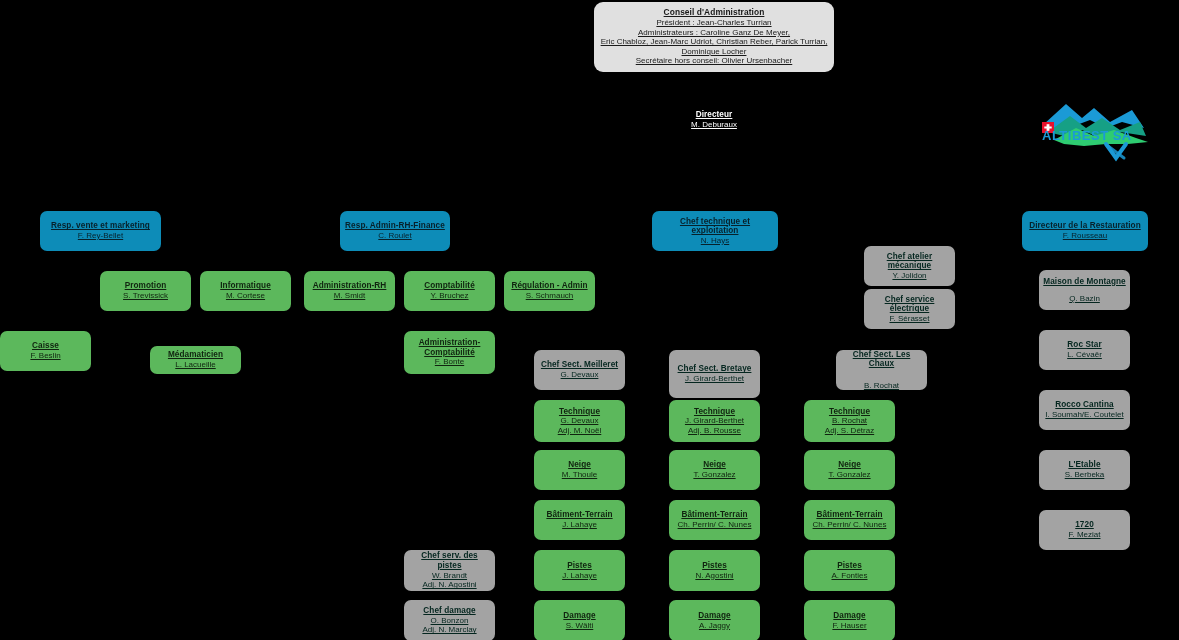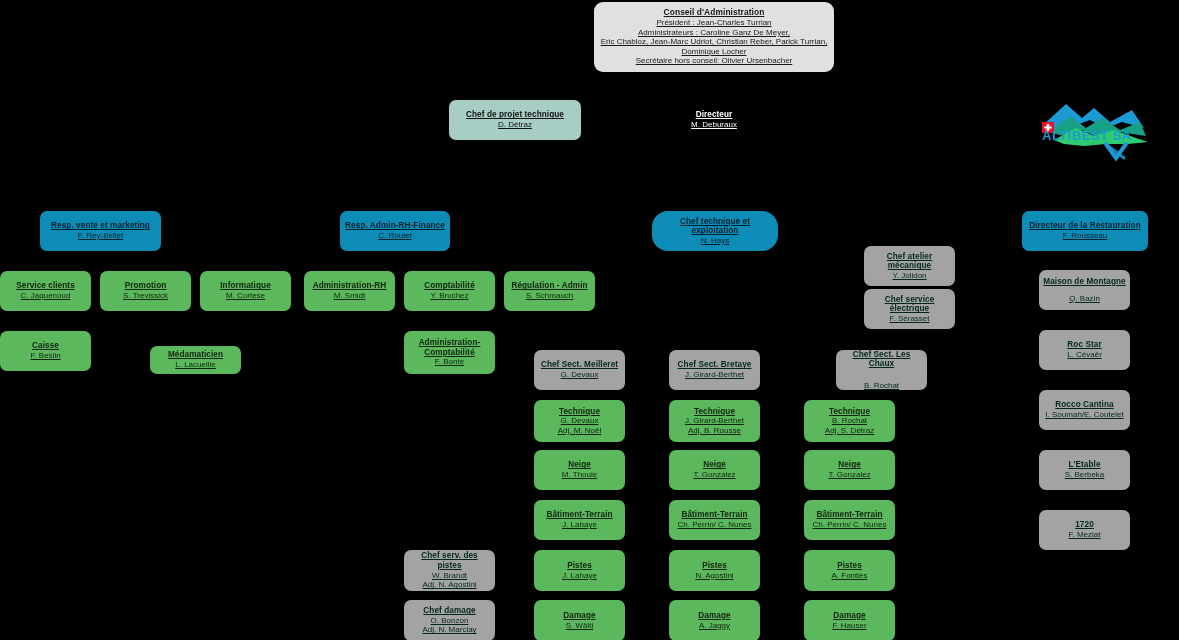--- a/index.html
+++ b/index.html
@@ -69,24 +69,20 @@
 
   <div class="node v-grey" style="left:594px; top:2px; width:240px; height:70px;">
     <div class="title">Conseil d'Administration</div>
     <div class="sub">Président : Jean-Charles Turrian
 Administrateurs : Caroline Ganz De Meyer,
 Eric Chabloz, Jean-Marc Udriot, Christian Reber, Parick Turrian,
 Dominique Locher
 Secrétaire hors conseil: Olivier Ursenbacher</div>
   </div>
 
-  <div class="node v-sage" style="left:449px; top:100px; width:132px; height:40px;">
-    <div class="title">Chef de projet technique</div>
-    <div class="sub">D. Détraz</div>
-  </div>
 
   <div class="node v-plain" style="left:654px; top:105px; width:120px; height:30px;">
     <div class="title">Directeur</div>
     <div class="sub">M. Deburaux</div>
   </div>
 
   <div id="logo">
     <svg width="116" height="70" viewBox="0 0 116 70" xmlns="http://www.w3.org/2000/svg">
       <path d="M8 28 L30 8 L46 22 L58 12 L74 26 L96 14 L108 32 L86 26 L70 32 L54 24 L38 30 L20 34 Z" fill="#1b9ad6"></path>
       <path d="M12 36 L34 20 L50 32 L66 22 L84 34 L104 26 L110 40 L84 36 L64 42 L46 34 L28 40 Z" fill="#16a085"></path>
@@ -103,34 +99,30 @@
   <div class="node v-blue" style="left:40px; top:211px; width:121px; height:40px;">
     <div class="title">Resp. vente et marketing</div>
     <div class="sub">F. Rey-Bellet</div>
   </div>
 
   <div class="node v-blue" style="left:340px; top:211px; width:110px; height:40px;">
     <div class="title">Resp. Admin-RH-Finance</div>
     <div class="sub">C. Roulet</div>
   </div>
 
-  <div class="node v-blue" style="left:652px; top:211px; width:126px; height:40px;border-radius:16px;">
+  <div class="node v-blue" style="left:652px; top:211px; width:126px; height:40px;">
     <div class="title">Chef technique et exploitation</div>
     <div class="sub">N. Hays</div>
   </div>
 
   <div class="node v-blue" style="left:1022px; top:211px; width:126px; height:40px;">
     <div class="title">Directeur de la Restauration</div>
     <div class="sub">F. Rousseau</div>
   </div>
 
-  <div class="node v-green" style="left:0px; top:271px; width:91px; height:40px;">
-    <div class="title">Service clients</div>
-    <div class="sub">C. Jaquenoud</div>
-  </div>
 
   <div class="node v-green" style="left:100px; top:271px; width:91px; height:40px;">
     <div class="title">Promotion</div>
     <div class="sub">S. Trevissick</div>
   </div>
 
   <div class="node v-green" style="left:200px; top:271px; width:91px; height:40px;">
     <div class="title">Informatique</div>
     <div class="sub">M. Cortese</div>
   </div>
@@ -232,21 +224,21 @@
   </div>
   <div class="node v-green" style="left:534px; top:550px; width:91px; height:41px;">
     <div class="title">Pistes</div>
     <div class="sub">J. Lahaye</div>
   </div>
   <div class="node v-green" style="left:534px; top:600px; width:91px; height:41px;">
     <div class="title">Damage</div>
     <div class="sub">S. Wälti</div>
   </div>
 
-  <div class="node v-teal" style="left:669px; top:350px; width:91px; height:40px;">
+  <div class="node v-teal" style="left:669px; top:350px; width:91px; height:48px;">
     <div class="title">Chef Sect. Bretaye</div>
     <div class="sub">J. Girard-Berthet</div>
   </div>
   <div class="node v-green" style="left:669px; top:400px; width:91px; height:42px;">
     <div class="title">Technique</div>
     <div class="sub">J. Girard-Berthet
 Adj. B. Rousse</div>
   </div>
   <div class="node v-green" style="left:669px; top:450px; width:91px; height:40px;">
     <div class="title">Neige</div>

